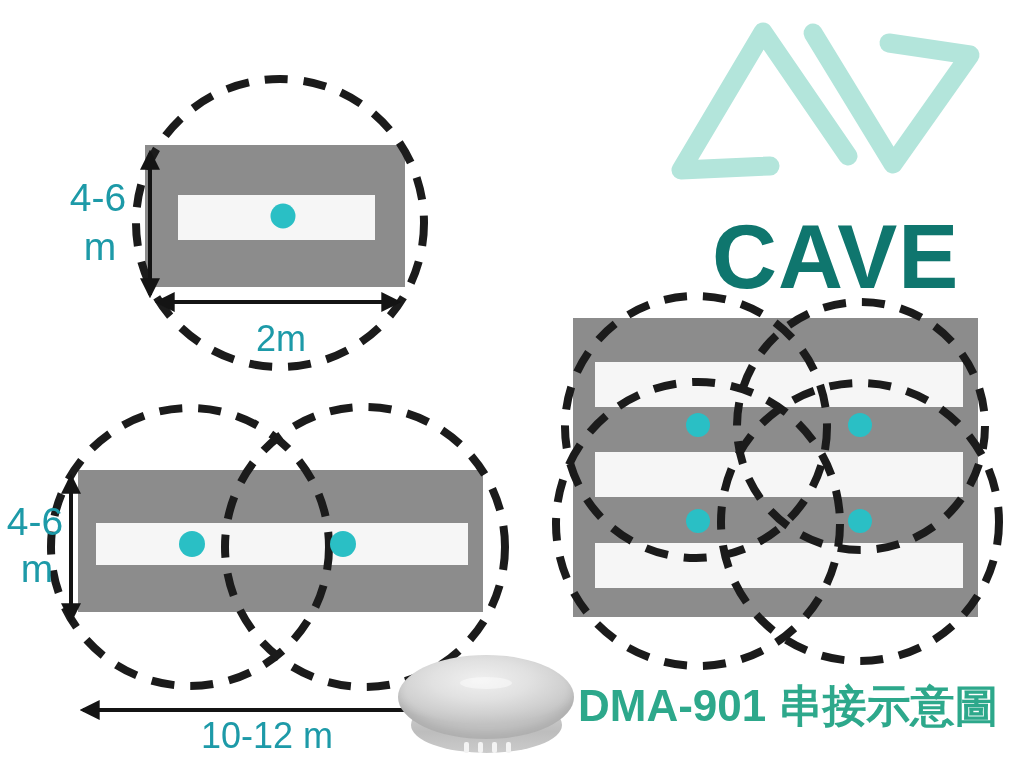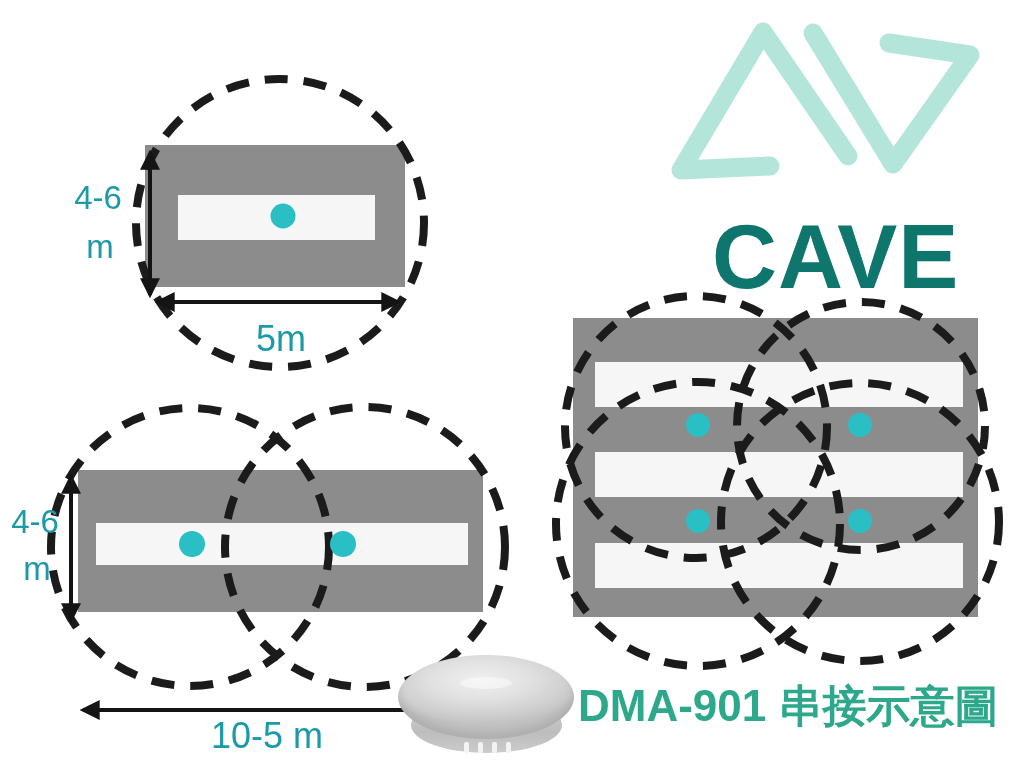--- a/index.html
+++ b/index.html
@@ -13,21 +13,21 @@
   .room  { fill:#8c8c8c; }
   .band  { fill:#f6f6f6; }
   .dot   { fill:#2abfc5; }
   .cov   { fill:none; stroke:#1b1b1b; stroke-width:8; stroke-dasharray:23 16; }
   .arrow { stroke:#141414; stroke-width:4; }
   .logo-stroke { fill:none; stroke:#b3e5db; stroke-width:19; stroke-linecap:round; stroke-linejoin:round; }
 
   
   .dim-label {
     position:absolute; transform:translate(-50%,-50%);
-    color:#1d9aa8; font-size:33px; line-height:1; white-space:nowrap;
+    color:#1d9aa8; font-size:39px; line-height:1; white-space:nowrap;
   }
   .dim-label.big { font-size:36px; }
 
   
   .logo-text {
     position:absolute; left:712px; top:212px; color:#0f766e;
     font-size:90px; font-weight:bold; letter-spacing:1px; line-height:1; white-space:nowrap;
   }
   .caption {
     position:absolute; left:578px; top:682px; color:#2da88b;
@@ -102,25 +102,25 @@
     </g>
 
     <g>
       <path class="logo-stroke" d="M 770 166 L 681 170 L 763 32 L 848 156"></path>
       <path class="logo-stroke" d="M 813 33 L 893 164 L 970 55 L 889 43"></path>
     </g>
   </svg>
 
   <div class="dim-label" style="left:98px; top:197px;">4-6</div>
   <div class="dim-label" style="left:100px; top:246px;">m</div>
-  <div class="dim-label big" style="left:281px; top:339px;">5m</div>
+  <div class="dim-label big" style="left:281px; top:339px;">2m</div>
 
   <div class="dim-label" style="left:35px; top:521px;">4-6</div>
   <div class="dim-label" style="left:37px; top:568px;">m</div>
-  <div class="dim-label big" style="left:267px; top:736px;">10-5 m</div>
+  <div class="dim-label big" style="left:267px; top:736px;">10-12 m</div>
 
   <div class="logo-text">CAVE</div>
 
   <div class="caption">DMA-901 串接示意圖</div>
 
   <div class="device">
     <div class="rim"></div>
     <div class="dome"></div>
     <div class="glint"></div>
     <div class="notch n1"></div>

